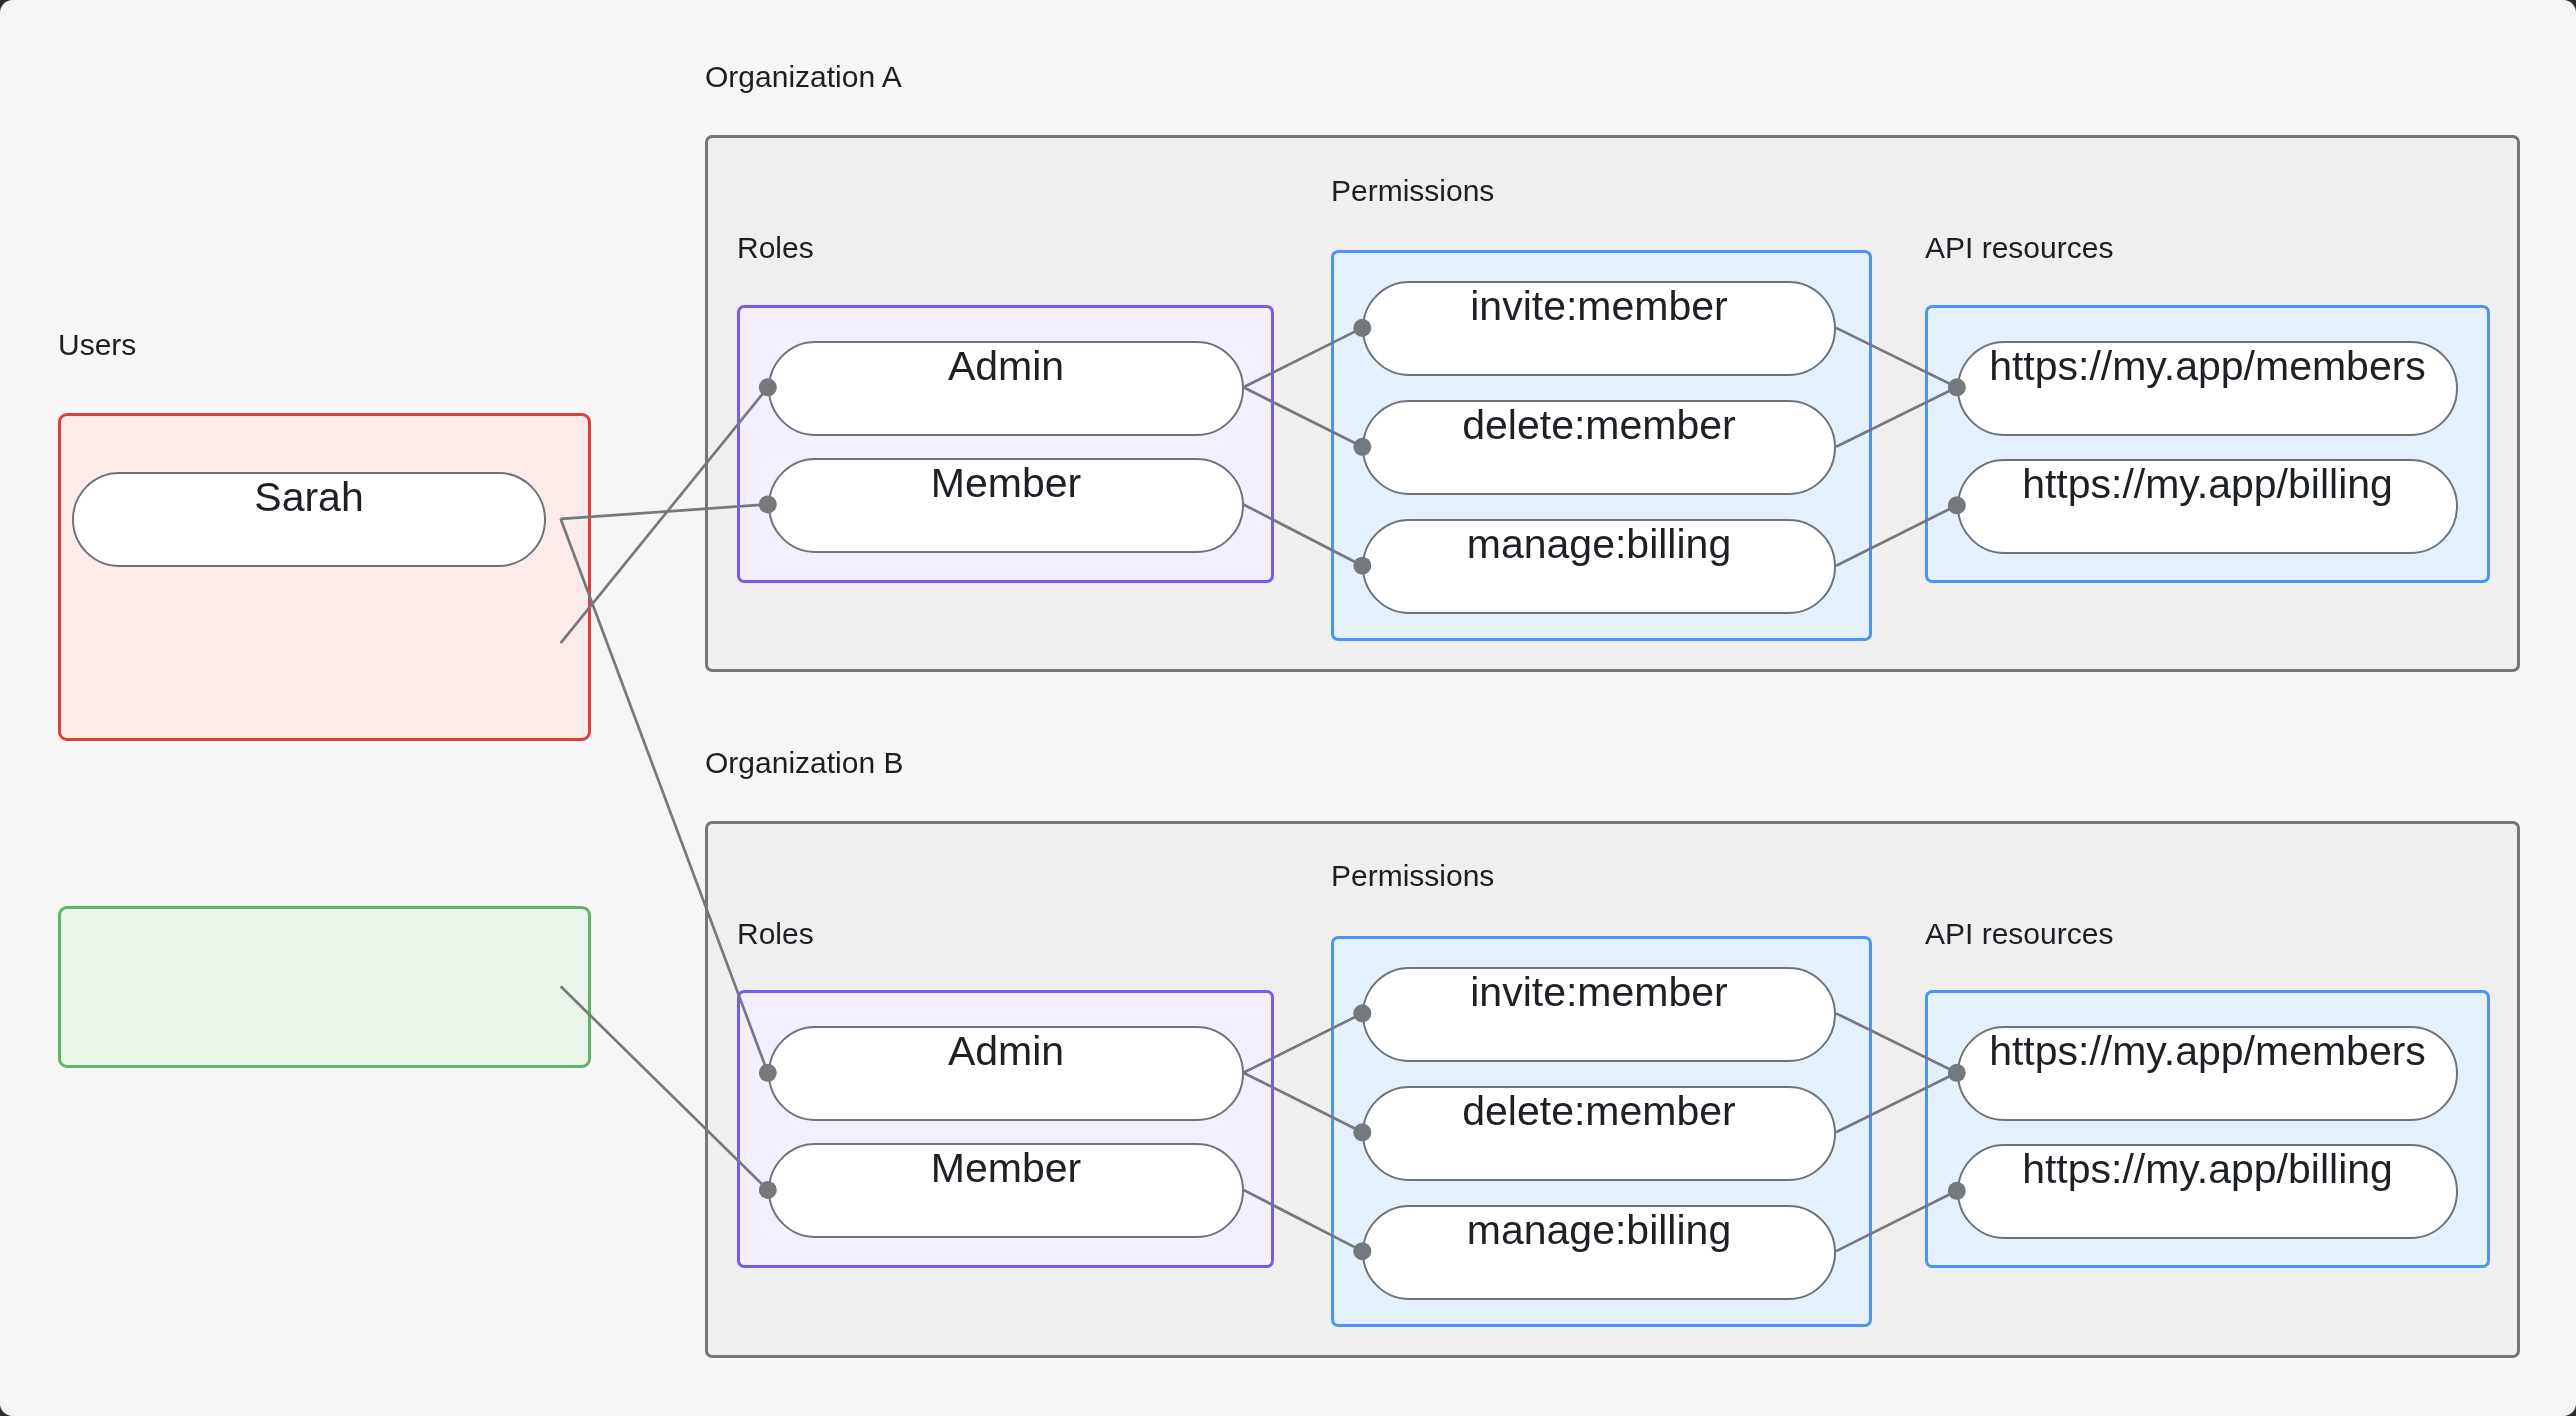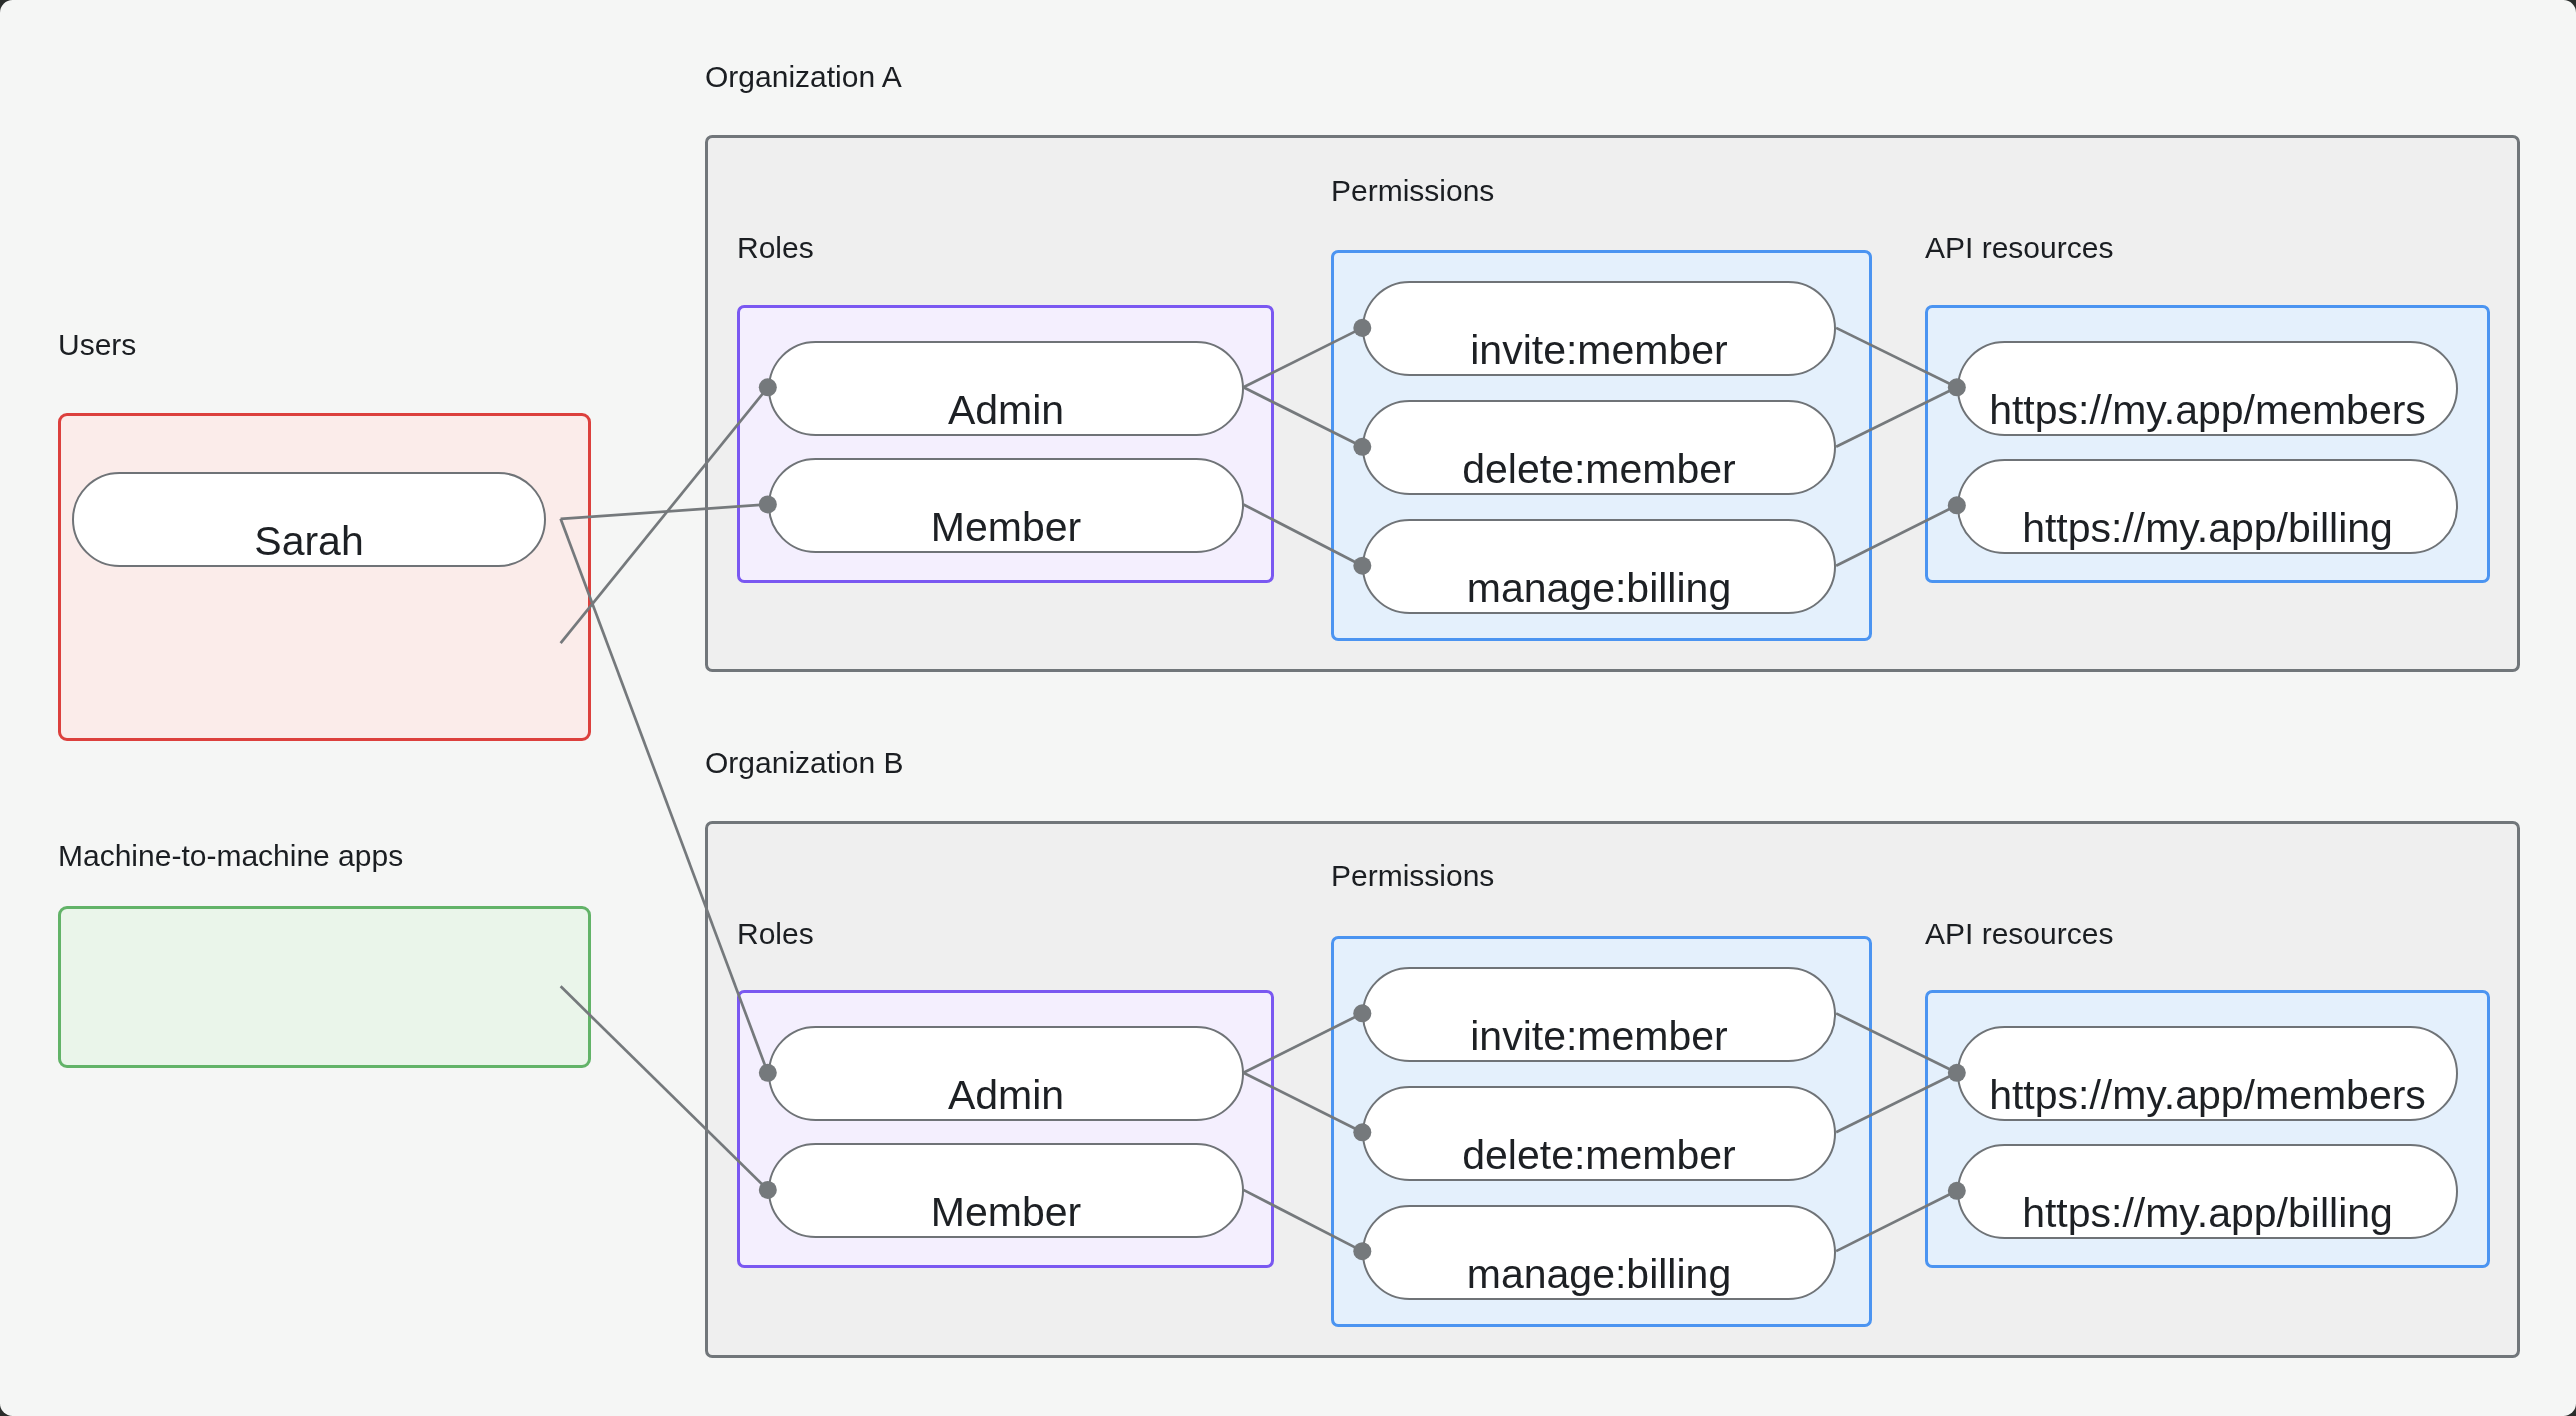--- a/index.html
+++ b/index.html
@@ -15,37 +15,36 @@
   .box{position:absolute;box-sizing:border-box;border-radius:7.2px;}
   .org-box{background:var(--org-fill);border:3.6px solid var(--org-border);}
   .users-box{background:var(--users-fill);border:3.6px solid var(--users-border);border-radius:9px;}
   .m2m-box{background:var(--m2m-fill);border:3.6px solid var(--m2m-border);border-radius:9px;}
   .roles-box{background:var(--roles-fill);border:3.6px solid var(--roles-border);}
   .perm-box{background:var(--perm-fill);border:3.6px solid var(--perm-border);}
   .api-box{background:var(--api-fill);border:3.6px solid var(--api-border);}
   .pill{
     position:absolute;box-sizing:border-box;background:#ffffff;
     border:2.7px solid var(--pill-border);border-radius:54px;
-    display:flex;align-items:flex-end;justify-content:center;
+    display:flex;align-items:flex-start;justify-content:center;
     font-size:41px;color:var(--node-color);white-space:nowrap;
   }
   .edges{position:absolute;left:0;top:0;z-index:10;pointer-events:none;}
 </style>
 </head>
 <body>
 
 <div class="page">
 
   <div class="group-label" style="left:58px;top:320px">Users</div>
   <div class="box users-box" style="left:58px;top:413px;width:533px;height:328px"></div>
   <div class="pill" style="left:72px;top:472px;width:474px;height:95px">
       <span>Sarah</span>
     </div>
 
-  <div class="group-label" style="left:58px;top:831px">Machine-to-machine apps</div>
   <div class="box m2m-box" style="left:58px;top:906px;width:533px;height:162px"></div>
 
   <div class="group-label" style="left:705px;top:52px">Organization A</div>
   <div class="box org-box" style="left:705px;top:135px;width:1815px;height:537px"></div>
 
   <div class="group-label" style="left:737px;top:223px">Roles</div>
   <div class="box roles-box" style="left:737px;top:305px;width:537px;height:278px"></div>
   <div class="pill" style="left:768px;top:341px;width:476px;height:95px">
       <span>Admin</span>
     </div>

